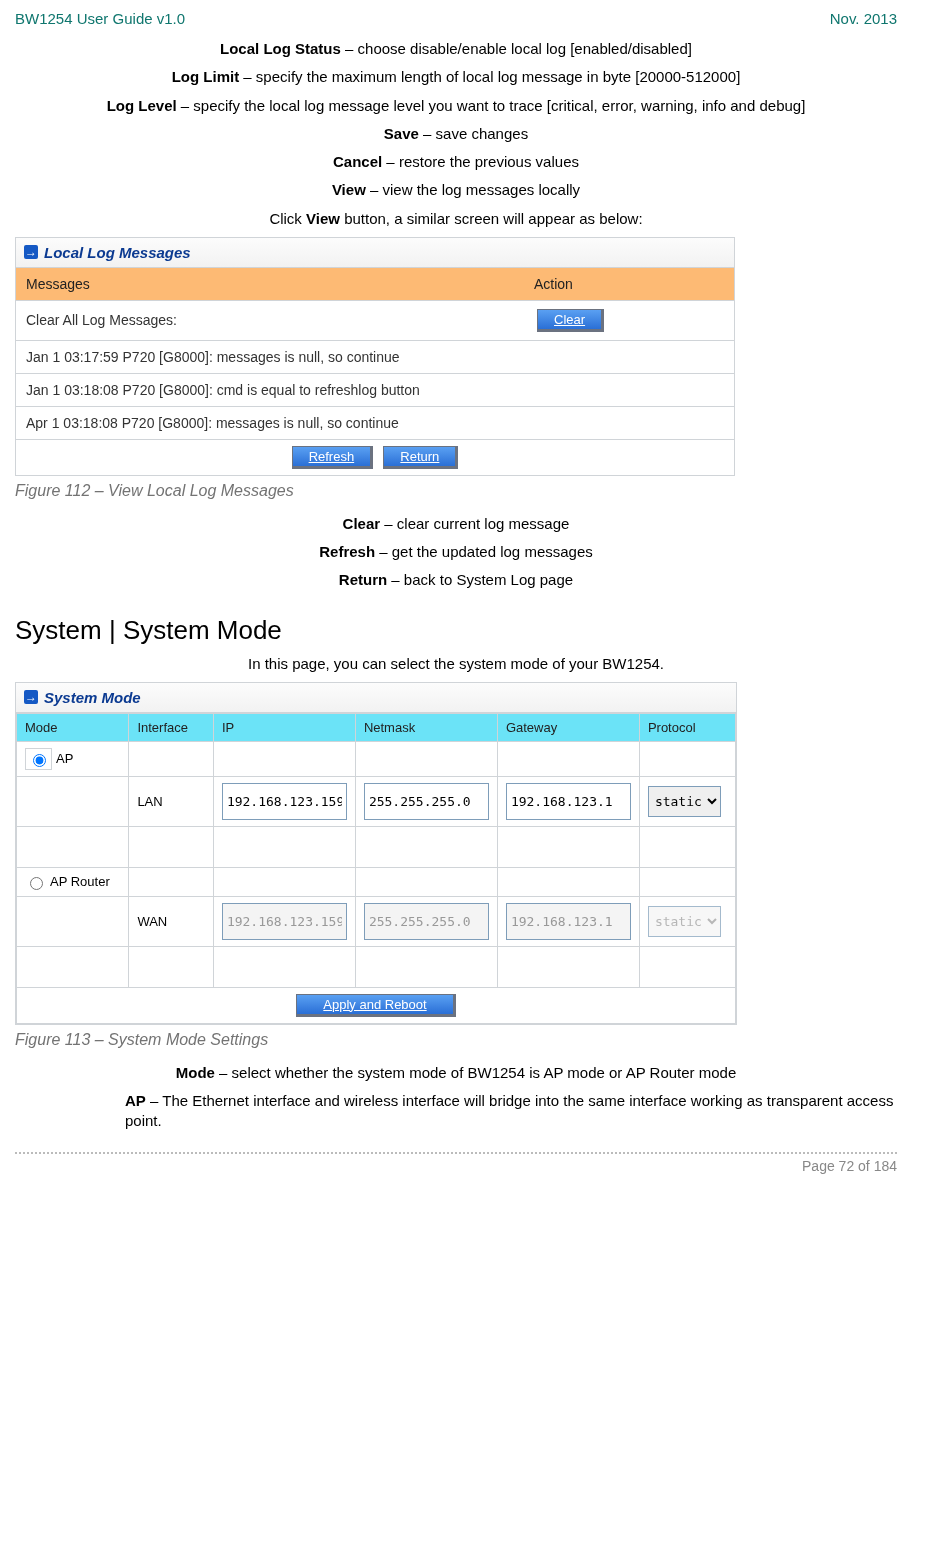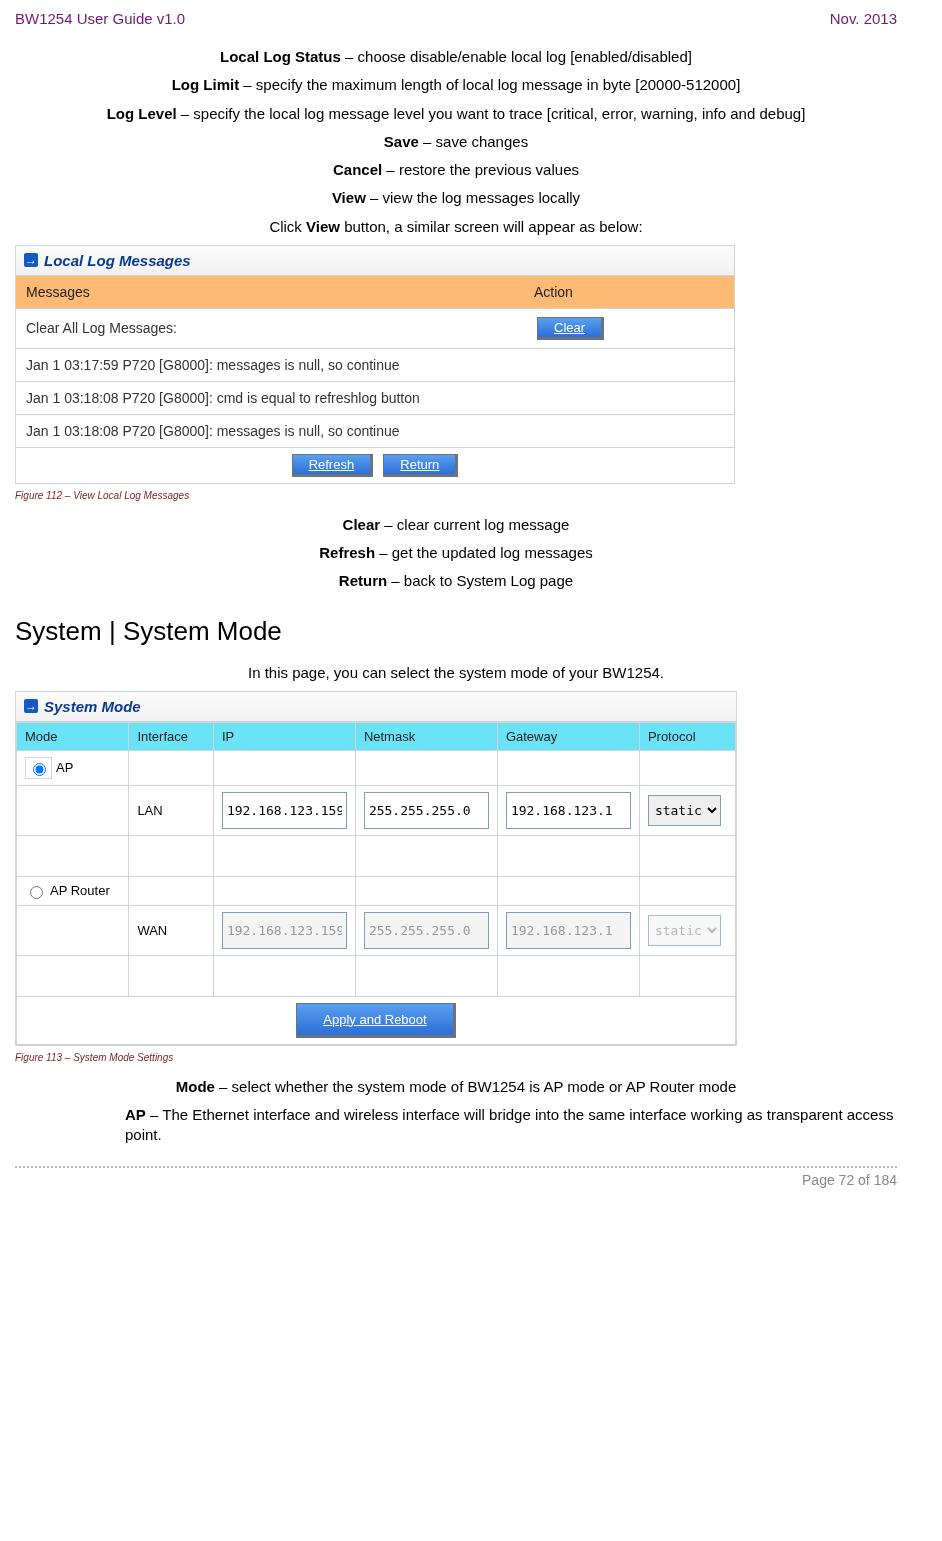--- a/index.html
+++ b/index.html
@@ -7,23 +7,23 @@
     font-size: 15px;
     margin: 0;
     padding: 10px 15px;
     color: #000;
     width: 912px;
     box-sizing: border-box;
   }
   .header-row {
     display: flex;
     justify-content: space-between;
-    color: #701a75;
+    color: #0f766e;
     font-size: 15px;
-    margin-bottom: 20px;
+    margin-bottom: 12px;
   }
   .para { margin-bottom: 8px; line-height: 1.35; text-align: center;}
   .bold { font-weight: bold; }
   .panel {
     border: 1px solid #d0d4d8;
     background: #fff;
     width: 718px;
     margin-bottom: 6px;
   }
   .panel-title {
@@ -62,29 +62,29 @@
     border-right-width:3px;
     border-bottom-width:3px;
     padding:2px 16px;
     font-size:13px;
     cursor:pointer;
     margin:0 3px;
     text-decoration:underline;
   }
   .caption {
     font-style: italic;
-    color:#7f1d1d;
-    font-size:10px;
+    color:#737373;
+    font-size:16px;
     margin-bottom:14px;
   }
   .section-h {
     font-size:26px;
     font-family: Arial, sans-serif;
     margin-top:24px;
-    margin-bottom:16px;
+    margin-bottom:8px;
   }
   table { border-collapse: collapse; width:100%; }
   .mode-panel input[type="text"] {
     border:1px solid #7e9db9;
     padding:10px 4px;
     font-family: monospace;
     font-size:13px;
     width: 115px;
   }
   .mode-panel select {
@@ -147,21 +147,21 @@
       <td>Clear All Log Messages:</td>
       <td><span class="btn">Clear</span></td>
     </tr>
     <tr class="data-row">
           <td colspan="2">Jan 1 03:17:59 P720 [G8000]: messages is null, so continue</td>
         </tr>
     <tr class="data-row">
           <td colspan="2">Jan 1 03:18:08 P720 [G8000]: cmd is equal to refreshlog button</td>
         </tr>
     <tr class="data-row">
-          <td colspan="2">Jan 1 03:18:08 P720 [G8000]: messages is null, so continue</td>
+          <td colspan="2">Apr 1 03:18:08 P720 [G8000]: messages is null, so continue</td>
         </tr>
     <tr class="center-btn-row">
           <td colspan="2">
       <span class="btn">Refresh</span>
       <span class="btn">Return</span>
     </td>
         </tr>
   </tbody>
     </table>
 </div>
@@ -245,21 +245,21 @@
     <tr>
           <td style="height:28px"></td>
           <td></td>
           <td></td>
           <td></td>
           <td></td>
           <td></td>
         </tr>
     <tr class="center-btn-row">
           <td colspan="6">
-      <span class="btn" style="padding:8px 26px">Apply and Reboot</span>
+      <span class="btn" style="padding:2px 26px">Apply and Reboot</span>
     </td>
         </tr>
   </tbody>
     </table>
 </div>
 
 <div class="caption">Figure 113 – System Mode Settings</div>
 
 <div class="para"><span class="bold">Mode</span><span> – select whether the system mode of BW1254 is AP mode or AP Router mode</span></div>
 <div class="indent-para"><span class="bold">AP</span><span> – The Ethernet interface and wireless interface will bridge into the same interface working as transparent access point.</span></div>

